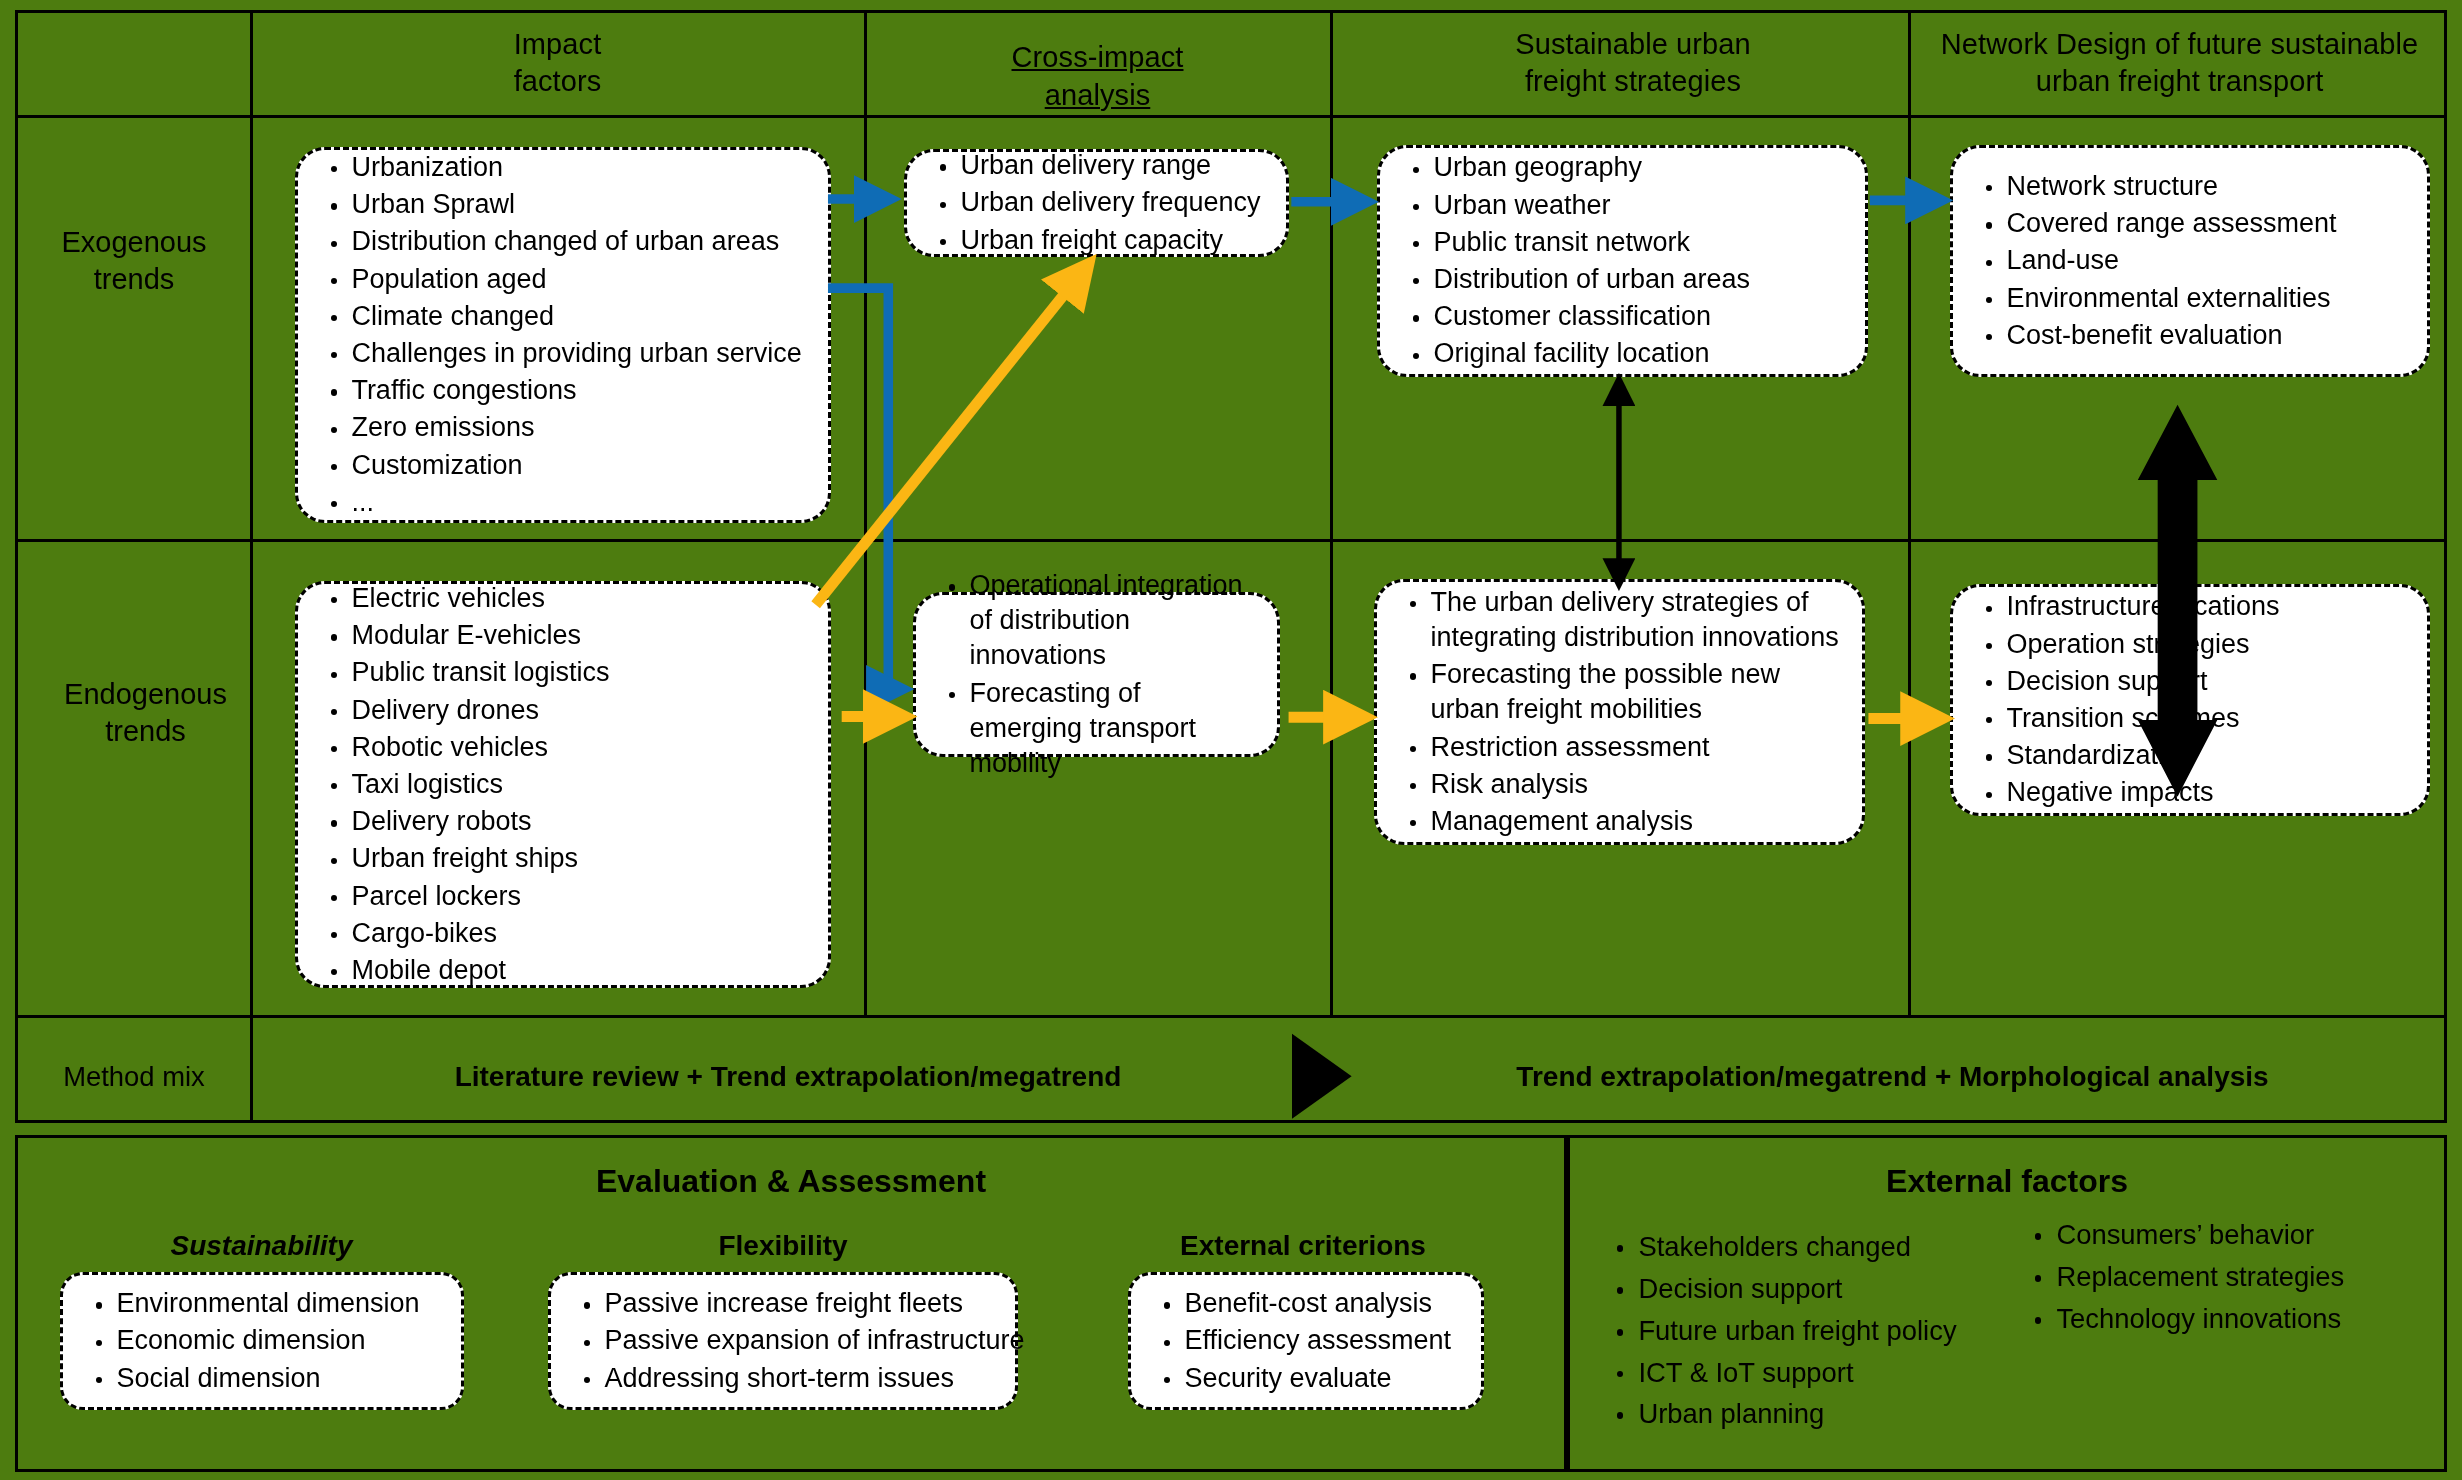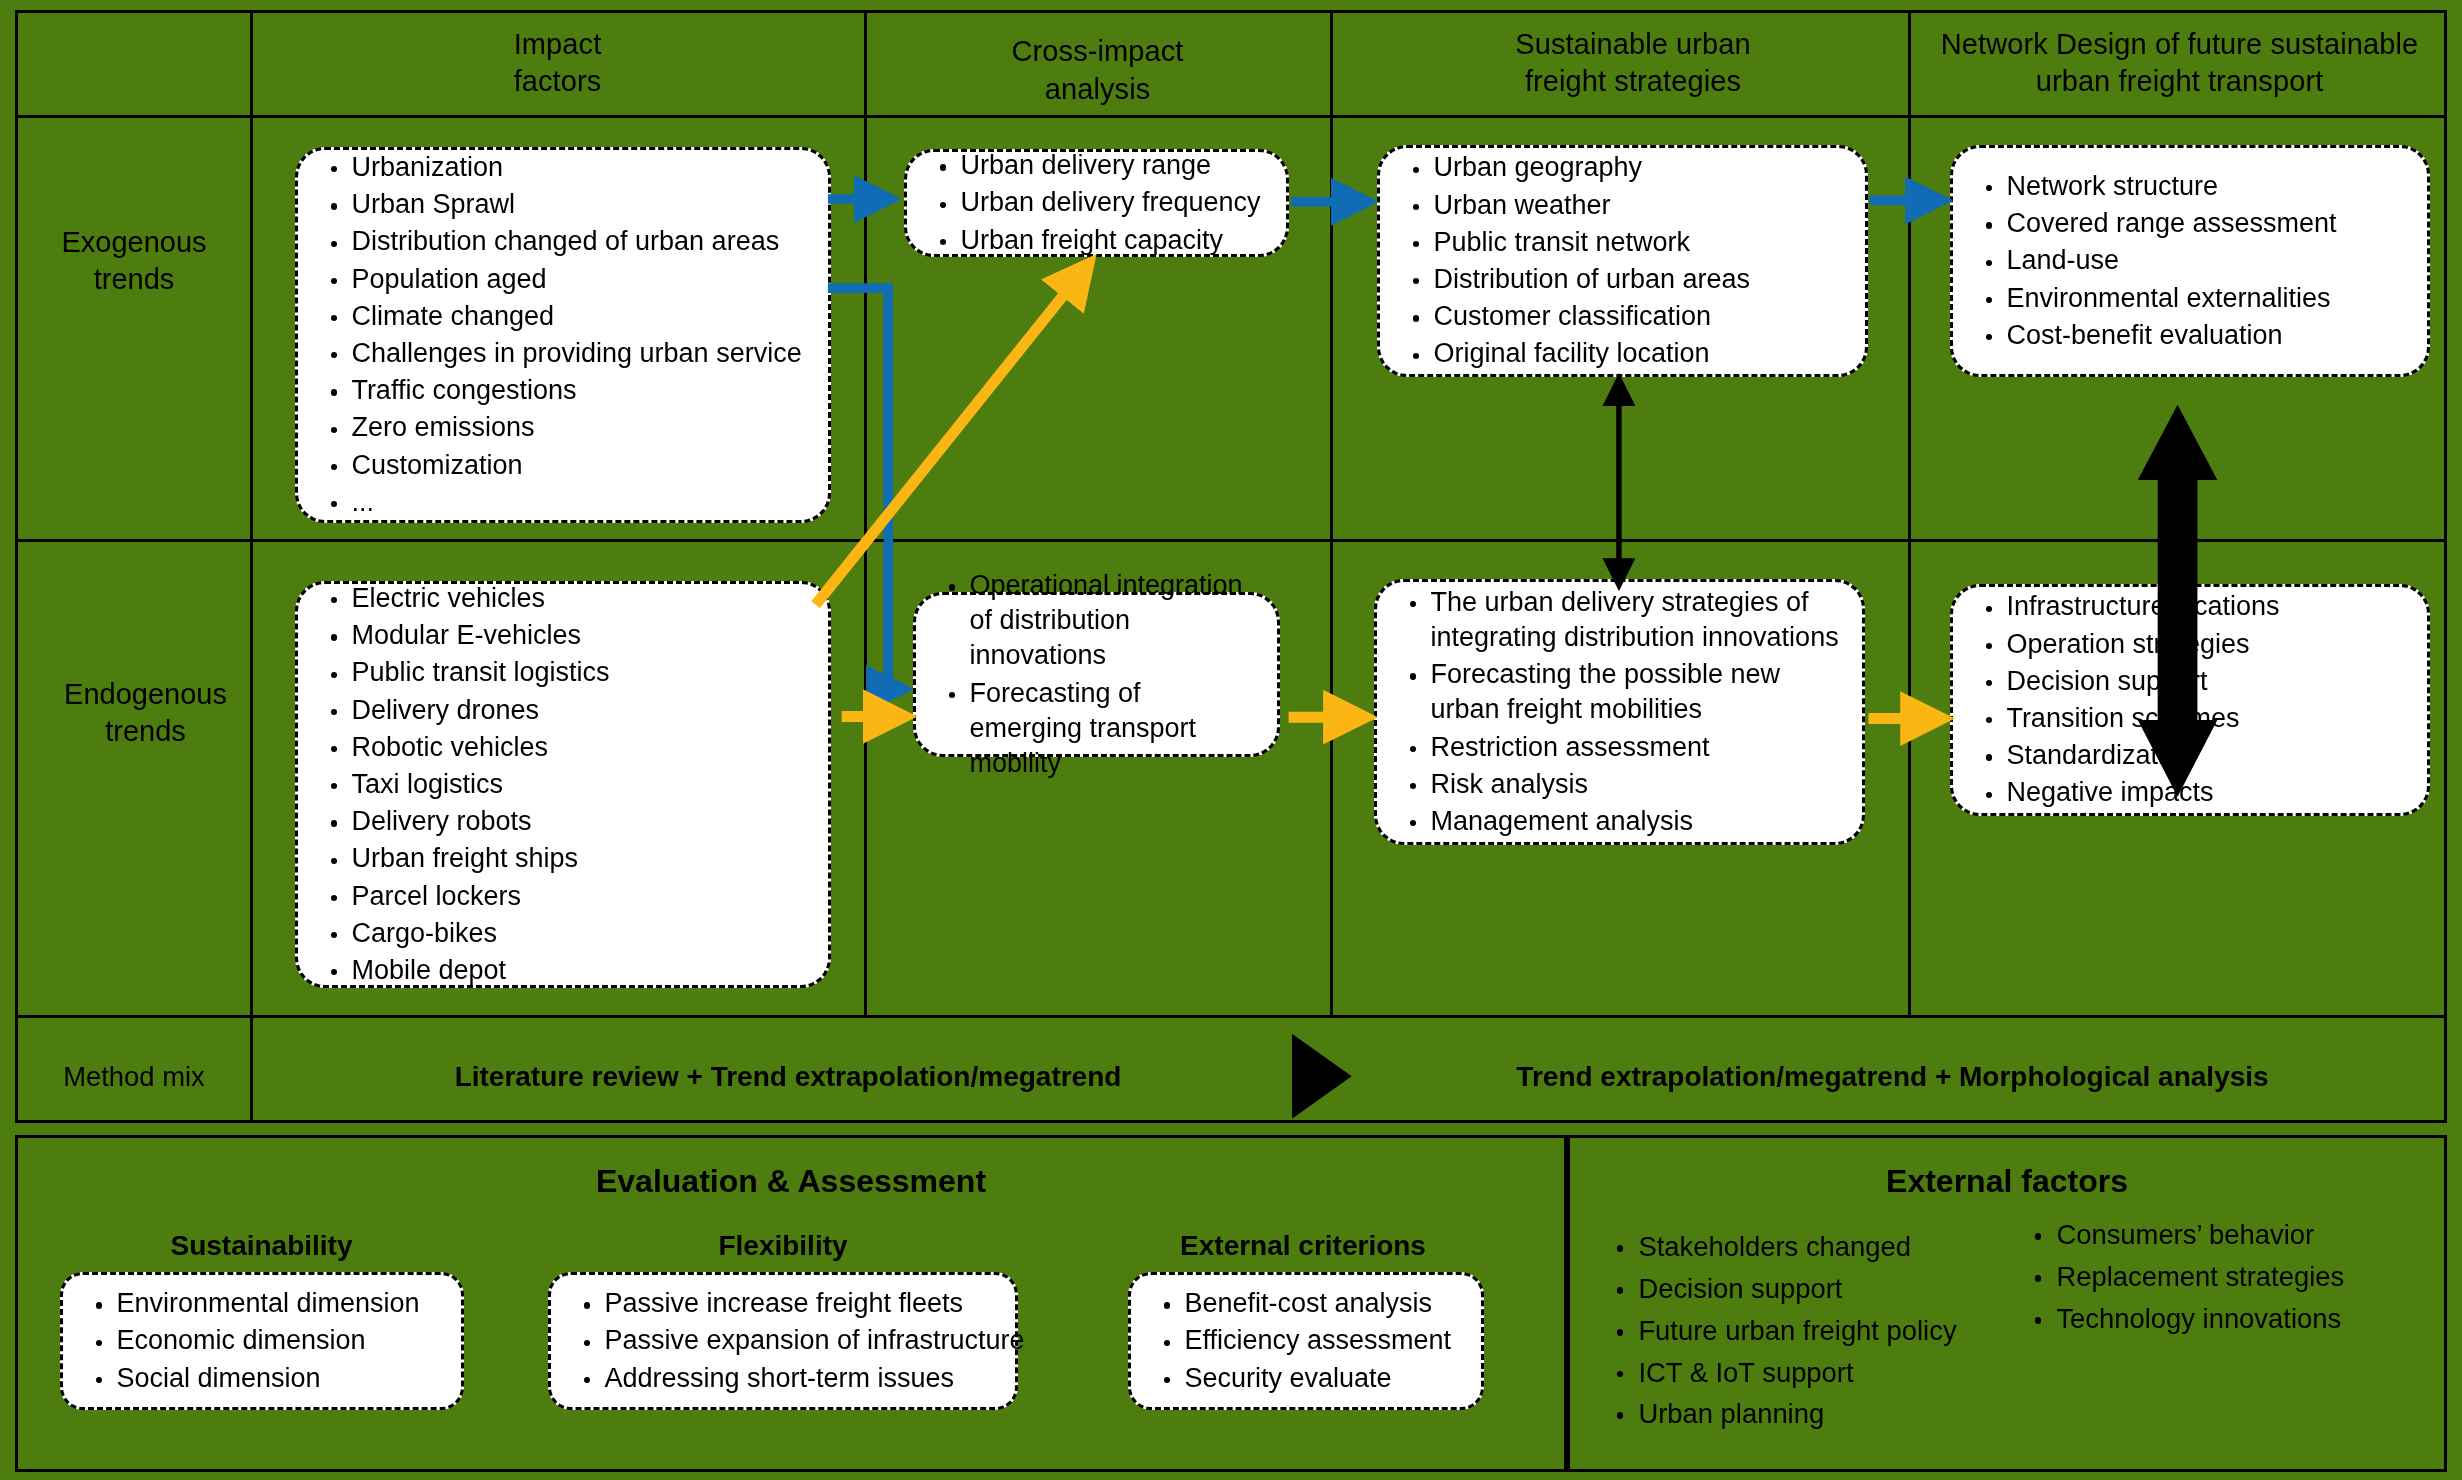--- a/index.html
+++ b/index.html
@@ -142,21 +142,21 @@
   <div class="hline" style="left:15px;top:539px;width:2432px;"></div>
   <div class="hline" style="left:15px;top:1015px;width:2432px;"></div>
 
   <div class="cell colhead" style="left:254px;top:12.3px;width:607px;height:101px;">
     <span>
       <span>Impact</span><br>
       <span>factors</span>
     </span>
   </div>
 
-  <div class="cell colhead" style="left:868px;top:20px;width:459px;height:101px;">
+  <div class="cell colhead" style="left:868px;top:26px;width:459px;height:101px;text-decoration:underline;">
     <span>
       <span>Cross-impact</span><br>
       <span>analysis</span>
     </span>
   </div>
 
   <div class="cell colhead" style="left:1334px;top:12.3px;width:572px;height:101px;margin-left:13px;">
     <span>
       <span>Sustainable urban</span><br>
       <span>freight strategies</span>
@@ -288,21 +288,21 @@
   <div class="frame" style="left:1567px;top:1135px;width:880px;height:337px;"></div>
 
   <div class="paneltitle" style="left:1567px;top:1159px;width:880px;height:45px;">
     <span>External factors</span>
   </div>
 
   <div class="paneltitle" style="left:15px;top:1159px;width:1552px;height:45px;">
     <span>Evaluation &amp; Assessment</span>
   </div>
 
-  <div class="grouptitle" style="left:49px;top:1227px;width:425px;height:38px;">
+  <div class="grouptitle" style="left:49px;top:1227px;width:425px;height:38px;font-style:italic;">
     <span>Sustainability</span>
   </div>
   <div class="dbox" style="left:60px;top:1272px;width:404px;height:138px;border-radius:23px;">
     <ul>
         <li>Environmental dimension</li>
         <li>Economic dimension</li>
         <li>Social dimension</li>
       </ul>
   </div>
 

